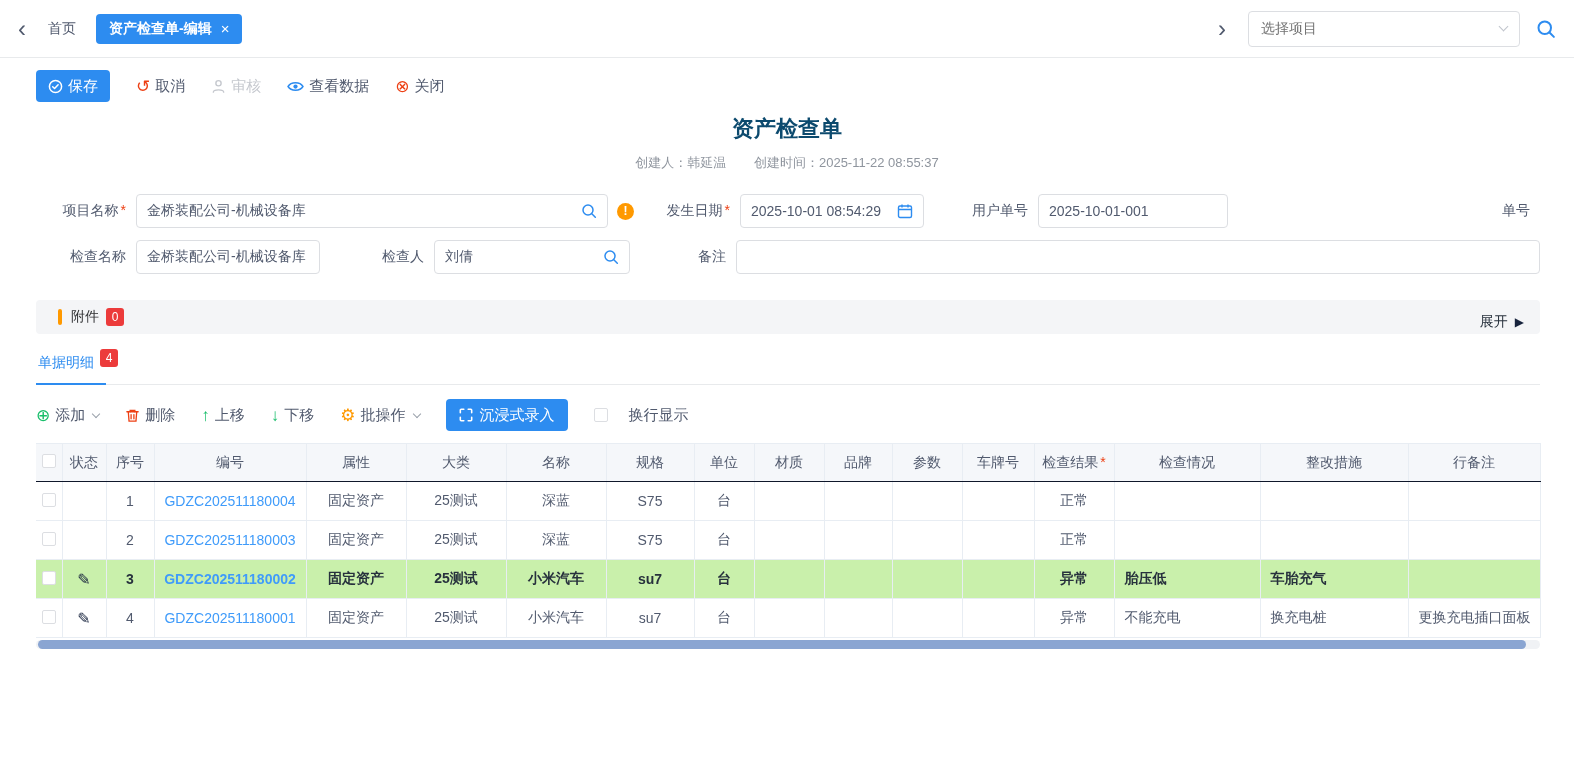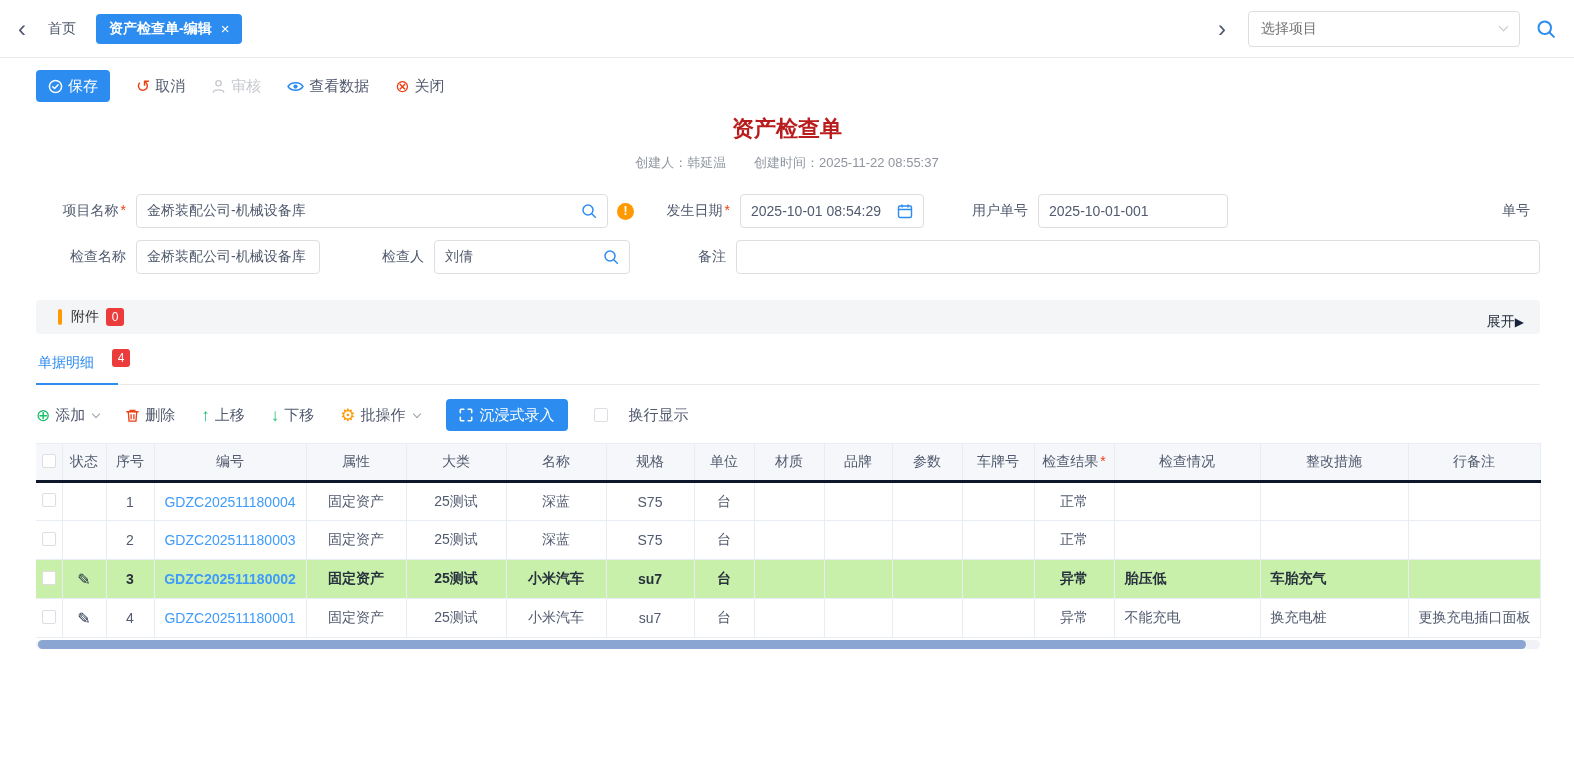--- a/index.html
+++ b/index.html
@@ -26,21 +26,21 @@
   .toolbar { display: flex; align-items: center; gap: 26px; padding: 12px 0 6px 36px; }
   .btn-save { background: #2d8cf0; border: none; color: #fff; height: 32px; border-radius: 4px;
     padding: 0 12px; font: inherit; font-size: 15px; display: flex; align-items: center; gap: 5px; cursor: pointer; }
   .tb-item { display: flex; align-items: center; gap: 5px; color: #515a6e; font-size: 15px; cursor: pointer; }
   .tb-item.disabled { color: #c5c8ce; cursor: not-allowed; }
   .ico-red { color: #ed4014; } .ico-blue { color: #2d8cf0; } .ico-gray { color: #c5c8ce; }
   .ico-green { color: #19be6b; } .ico-orange { color: #ff9900; }
   .u-icon { font-size: 17px; line-height: 1; display: inline-block; }
 
   
-  .doc-title { text-align: center; font-size: 22px; font-weight: 700; margin-top: 6px; color: #b91c1c; }
+  .doc-title { text-align: center; font-size: 22px; font-weight: 700; margin-top: 6px; color: #0c4a6e; }
   .doc-meta { text-align: center; margin-top: 10px; color: #8f959e; font-size: 13px; }
   .doc-meta .seg { margin: 0 12px; }
 
   
   .form { margin: 22px 34px 0 36px; }
   .frow { display: flex; align-items: center; margin-bottom: 12px; }
   .fgroup { display: flex; align-items: center; }
   .flabel { color: #515a6e; text-align: right; padding-right: 10px; white-space: nowrap; }
   .req { color: #ed4014; margin-left: 2px; }
   .input-wrap { display: flex; align-items: center; border: 1px solid #dcdee2; border-radius: 4px;
@@ -60,46 +60,46 @@
   .lb-checker { width: 62px; margin-left: 52px; } .w-checker { width: 196px; }
   .lb-remark { width: 46px; margin-left: 60px; } .grp-remark { flex: 1; } .w-remark { flex: 1; }
 
   
   .attach { margin: 26px 34px 0 36px; height: 34px; background: #f4f5f7; border-radius: 4px;
     display: flex; align-items: center; padding: 0 16px 0 22px; }
   .accent { width: 4px; height: 16px; background: #ff9900; border-radius: 2px; margin-right: 9px; }
   .badge { min-width: 18px; height: 18px; background: #ec3b3b; color: #fff; font-size: 12px;
     border-radius: 3px; display: inline-flex; align-items: center; justify-content: center;
     padding: 0 4px; margin-left: 7px; line-height: 1; }
-  .attach-expand { margin-left: auto; display: flex; align-items: center; gap: 0; color: #27313d; cursor: pointer; margin-top: 9px; }
+  .attach-expand { margin-left: auto; display: flex; align-items: center; gap: 7px; color: #27313d; cursor: pointer; margin-top: 9px; }
   .play { font-size: 12px; color: #17233d; }
 
   
   .dtabs { margin: 18px 34px 0 36px; border-bottom: 1px solid #e8eaec; display: flex; }
   .dtab { position: relative; padding: 2px 2px 12px 2px; color: #2d8cf0; cursor: pointer;
-    display: flex; align-items: flex-end; gap: 16px; }
+    display: flex; align-items: flex-end; gap: 4px; }
   .dtab::after { content: ""; position: absolute; left: 0; right: 14px; bottom: -1px; height: 2px; background: #2d8cf0; }
   .dtab .badge { transform: translateY(-5px); margin-left: 2px; }
 
   
   .gbar { margin: 14px 34px 12px 36px; display: flex; align-items: center; gap: 26px; }
   .gitem { display: flex; align-items: center; gap: 5px; color: #515a6e; font-size: 15px; cursor: pointer; }
   .gchev { display: inline-block; width: 6px; height: 6px; border-right: 1.4px solid #9aa1ab;
     border-bottom: 1.4px solid #9aa1ab; transform: rotate(45deg); margin: -3px 0 0 3px; }
   .btn-immersive { background: #2d8cf0; color: #fff; border: none; height: 32px; padding: 0 13px;
     border-radius: 4px; display: flex; align-items: center; gap: 7px; font: inherit; font-size: 15px; cursor: pointer; }
   .wrap-check { display: flex; align-items: center; gap: 21px; color: #515a6e; font-size: 15px; cursor: pointer; }
   .cbx { width: 14px; height: 14px; border: 1px solid #dcdee2; border-radius: 2px; background: #fff;
     display: inline-block; cursor: pointer; flex: none; }
 
   
   .grid { margin-left: 36px; border-collapse: collapse; table-layout: fixed; width: 1504px;
     border-top: 1px solid #e8edf3; }
   .grid th { background: #f5f7fa; height: 38px; font-weight: 500; color: #515a6e;
-    border-right: 1px solid #e8edf3; border-bottom: 3px solid #0f172a; white-space: nowrap; overflow: hidden; }
+    border-right: 1px solid #e8edf3; border-bottom: 1px solid #0f172a; white-space: nowrap; overflow: hidden; }
   .grid td { height: 39px; color: #515a6e; text-align: center; padding: 0 6px;
     border-right: 1px solid #e8edf3; border-bottom: 1px solid #e8edf3; white-space: nowrap; overflow: hidden; }
   .grid td.left { text-align: left; padding: 10px 10px; }
   .grid tr.selected td { background: #c9f0ab; font-weight: 700; color: #27313d; }
   a.code { color: #3f9bfa; text-decoration: none; cursor: pointer; }
   .pencil { font-size: 16px; color: #17233d; cursor: pointer; }
 
   
   .hscroll { margin: 2px 34px 0 36px; height: 9px; background: #f0f2f5; border-radius: 5px; position: relative; }
   .hthumb { position: absolute; left: 2px; top: 0; height: 9px; width: 1488px; background: #8aa5d2; border-radius: 5px; cursor: grab; }

